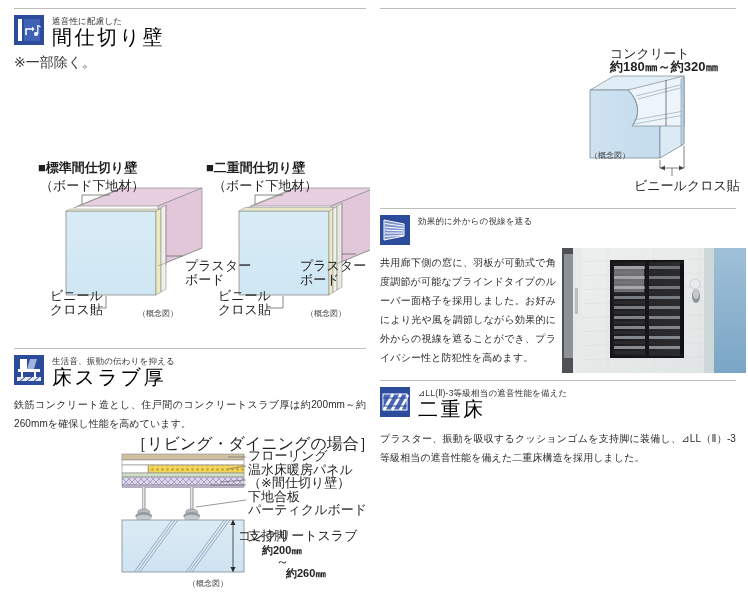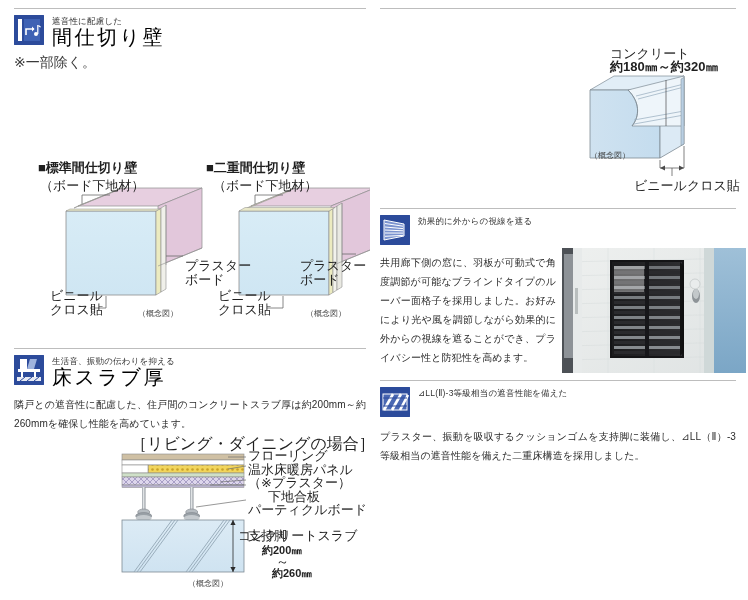--- a/index.html
+++ b/index.html
@@ -312,21 +312,21 @@
             <line x1="13" y1="26" x2="18" y2="22"></line>
             <line x1="20" y1="26" x2="25" y2="22"></line>
           </g>
         </svg>
       </div>
       <div class="head-txt">
         <div class="kicker">生活音、振動の伝わりを抑える</div>
         <div class="title">床スラブ厚</div>
       </div>
     </div>
-    <div class="body" style="margin-top:8px;width:352px;">隣戸との遮音性に配慮した、住戸間のコンクリートスラブ厚は約200mm～約260mmを確保し性能を高めています。</div>
+    <div class="body" style="margin-top:8px;width:352px;">鉄筋コンクリート造とし、住戸間のコンクリートスラブ厚は約200mm～約260mmを確保し性能を高めています。</div>
   </div>
 
   <div class="dlabel" style="left:131px;top:438px;font-size:16px;">［リビング・ダイニングの場合］</div>
 
   <div class="diagram" style="left:120px;top:452px;width:130px;height:140px;">
     <svg width="130" height="140" viewBox="0 0 130 140">
       <defs>
         <pattern id="dots" width="5" height="5" patternUnits="userSpaceOnUse">
           <rect width="5" height="5" fill="#f2d55c"></rect>
           <circle cx="2.5" cy="2.5" r="1.3" fill="#c9a227"></circle>
@@ -387,47 +387,48 @@
         <line x1="108" y1="17" x2="126" y2="14"></line>
         <line x1="100" y1="30" x2="126" y2="28"></line>
         <line x1="90" y1="33" x2="126" y2="33"></line>
         <line x1="76" y1="55" x2="126" y2="48"></line>
       </g>
     </svg>
   </div>
 
   <div class="dlabel" style="left:248px;top:450px;">フローリング</div>
   <div class="dlabel" style="left:248px;top:464px;">温水床暖房パネル</div>
-  <div class="dlabel" style="left:248px;top:477px;">（※プラスター）</div>
-  <div class="dlabel" style="left:248px;top:491px;margin-left:20px;">下地合板</div>
+  <div class="dlabel" style="left:248px;top:477px;">（※間仕切り壁）</div>
+  <div class="dlabel" style="left:248px;top:491px;">下地合板</div>
   <div class="dlabel" style="left:248px;top:504px;">パーティクルボード</div>
   <div class="dlabel" style="left:248px;top:530px;">支持脚</div>
   <div class="dlabel" style="left:243px;top:536px;width:0;height:0;overflow:hidden;"></div>
   <div class="dlabel" style="left:238px;top:530px;">コンクリートスラブ</div>
   <div class="dlabel b" style="left:262px;top:544px;font-size:11px;">約200㎜</div>
   <div class="dlabel" style="left:276px;top:556px;">～</div>
-  <div class="dlabel b" style="left:262px;top:567px;font-size:11px;padding-left:10px;">約260㎜</div>
+  <div class="dlabel b" style="left:276px;top:567px;font-size:11px;padding-left:10px;">約260㎜</div>
   <div class="dlabel small" style="left:188px;top:578px;">（概念図）</div>
 
   <div class="sec" style="left:380px;top:380px;width:356px;">
     <div class="rule"></div>
     <div class="head">
       <div class="badge">
         <svg viewBox="0 0 30 30">
           <rect x="0" y="0" width="30" height="30" fill="#2c4b9b"></rect>
           <rect x="3" y="7" width="24" height="16" fill="#4a68b3" stroke="#ffffff" stroke-width="1"></rect>
           <g stroke="#ffffff" stroke-width="2.6">
             <line x1="4" y1="23" x2="13" y2="7"></line>
             <line x1="12" y1="23" x2="21" y2="7"></line>
             <line x1="20" y1="23" x2="28" y2="8"></line>
           </g>
           <line x1="3" y1="11" x2="27" y2="11" stroke="#2c4b9b" stroke-width="1"></line>
           <line x1="3" y1="19" x2="27" y2="19" stroke="#2c4b9b" stroke-width="1"></line>
         </svg>
       </div>
       <div class="head-txt">
         <div class="kicker">⊿LL(Ⅱ)-3等級相当の遮音性能を備えた</div>
+        <div class="title">二重床</div>
       </div>
     </div>
     <div class="body" style="margin-top:10px;width:356px;">プラスター、振動を吸収するクッションゴムを支持脚に装備し、⊿LL（Ⅱ）-3等級相当の遮音性能を備えた二重床構造を採用しました。</div>
   </div>
 
 </div>
 
 </body></html>

